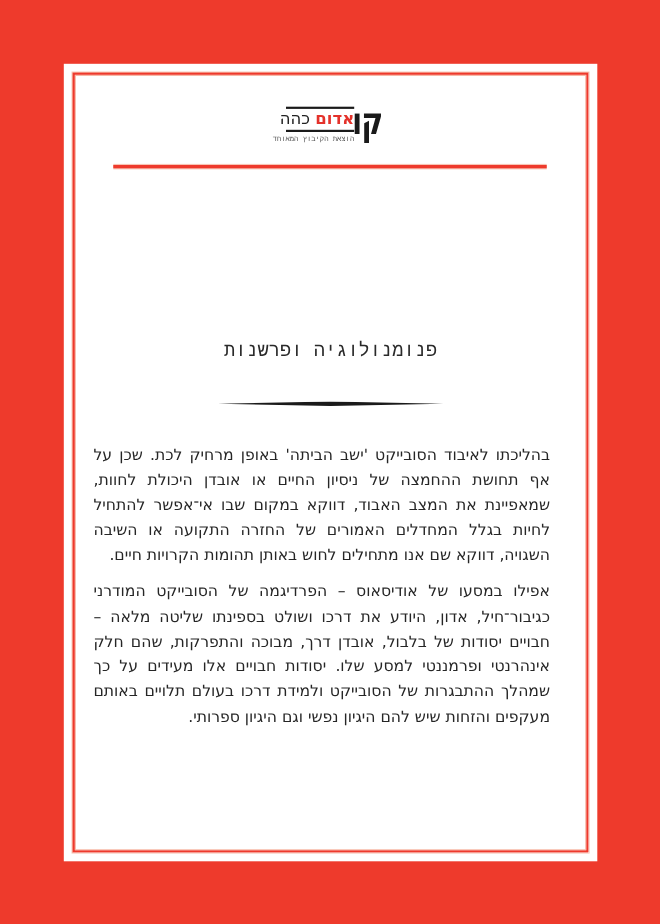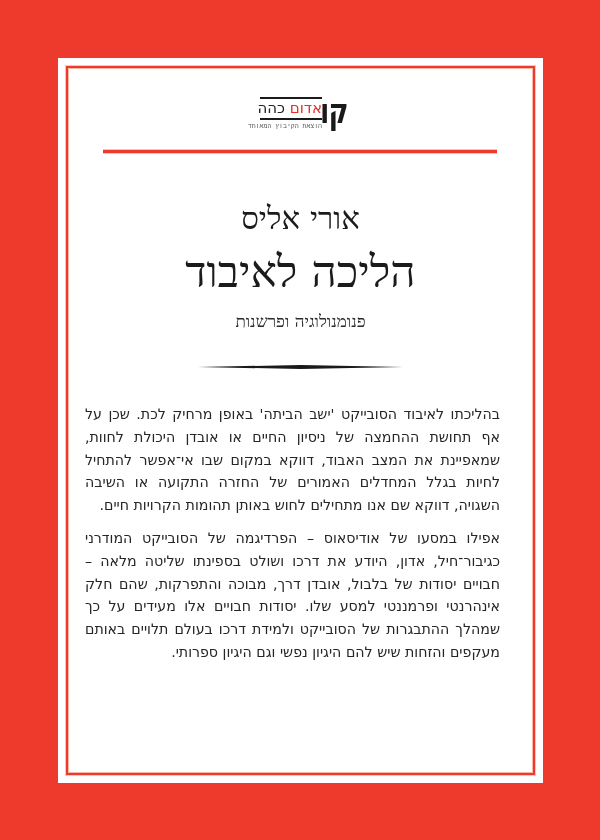--- a/index.html
+++ b/index.html
@@ -62,21 +62,21 @@
       border-bottom: 2px solid #1a1a1a;
       height: 19px;
       text-align: center;
       font-family: "DejaVu Sans", "Liberation Sans", sans-serif;
       font-size: 15px;
       line-height: 19px;
       white-space: nowrap;
     }
     .logo-red {
       color: #e4322b;
-      font-weight: normal;
+      font-weight: bold;
     }
     .logo-dark {
       color: #222;
       text-align: center;
     }
     .logo-sub {
       position: absolute;
       right: 26px;
       top: 29px;
       width: 62px;
@@ -117,20 +117,21 @@
     }
     .subtitle {
       position: absolute;
       left: 0;
       right: 0;
       top: 251px;
       text-align: center;
       font-size: 17px;
       line-height: 24px;
       color: #2a2a2a;
+      font-family: Liberation Mono, monospace;
     }
     .ornament {
       position: absolute;
       left: 140px;
       width: 205px;
       top: 307px;
       height: 4px;
     }
     .ornament svg {
       display: block;
@@ -162,22 +163,20 @@
     <span class="logo-ko">קו</span>
     <div class="logo-words">
       <span class="logo-red">אדום</span>
       <span class="logo-dark">כהה</span>
     </div>
     <div class="logo-sub">הוצאת הקיבוץ המאוחד</div>
   </div>
 
   <div class="top-rule"></div>
 
-  <div class="author">אורי אליס</div>
-  <div class="title">הליכה לאיבוד</div>
   <div class="subtitle">פנומנולוגיה ופרשנות</div>
 
   <div class="ornament">
     <svg width="205" height="4" viewBox="0 0 205 4">
       <polygon points="0,2 102.5,0 205,2 102.5,4" fill="#1a1a1a"></polygon>
     </svg>
   </div>
 
   <div class="body-text">
     <p>בהליכתו לאיבוד הסובייקט 'ישב הביתה' באופן מרחיק לכת. שכן על אף תחושת ההחמצה של ניסיון החיים או אובדן היכולת לחוות, שמאפיינת את המצב האבוד, דווקא במקום שבו אי־אפשר להתחיל לחיות בגלל המחדלים האמורים של החזרה התקועה או השיבה השגויה, דווקא שם אנו מתחילים לחוש באותן תהומות הקרויות חיים.</p>

